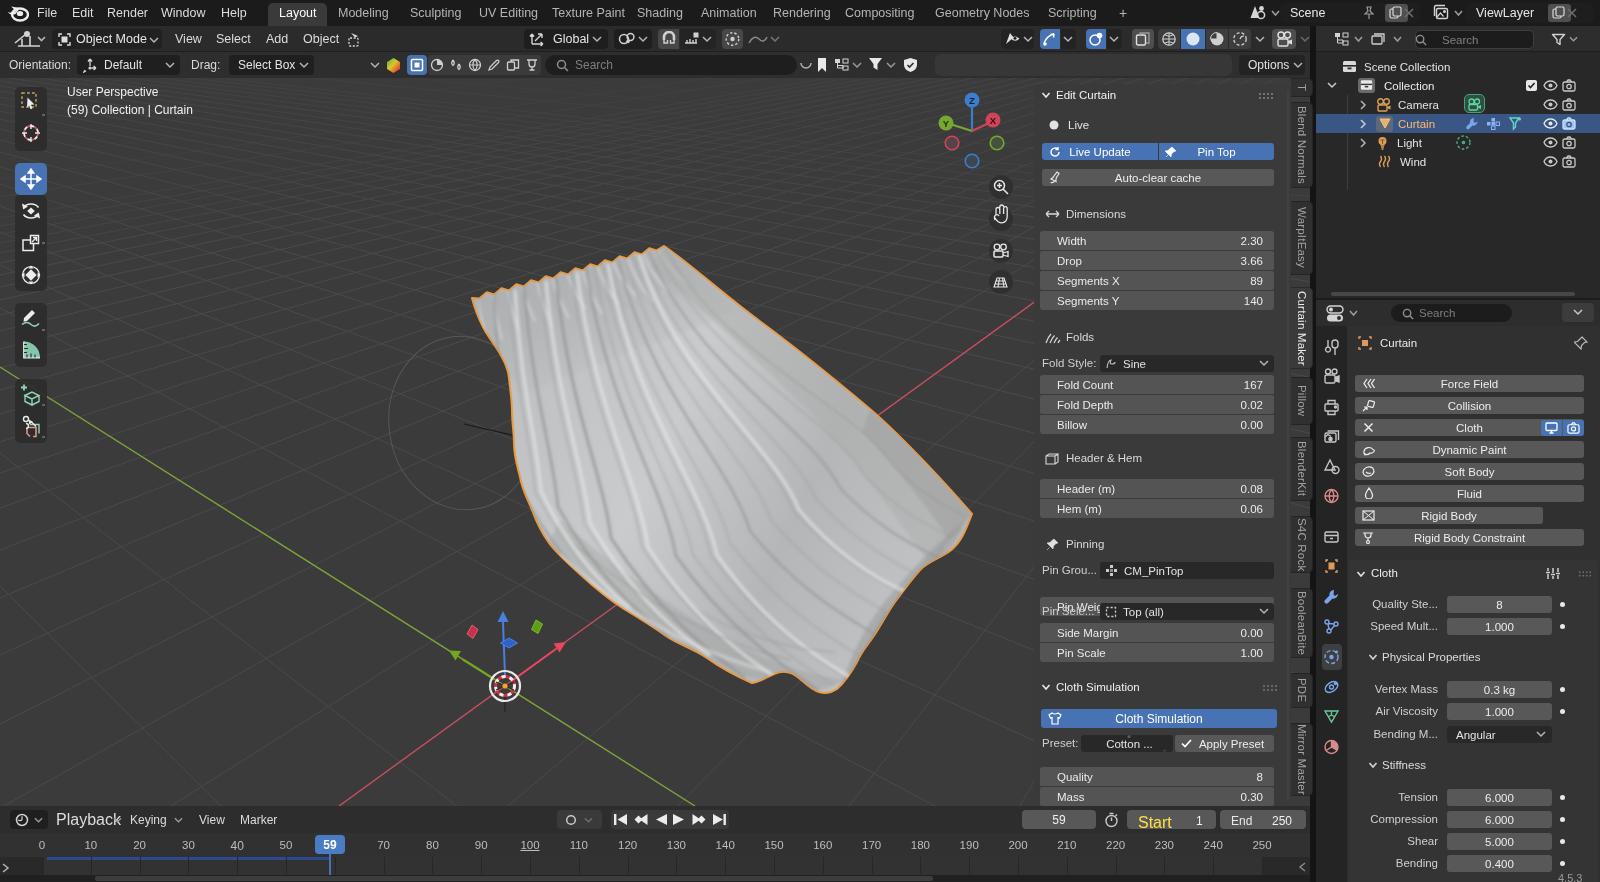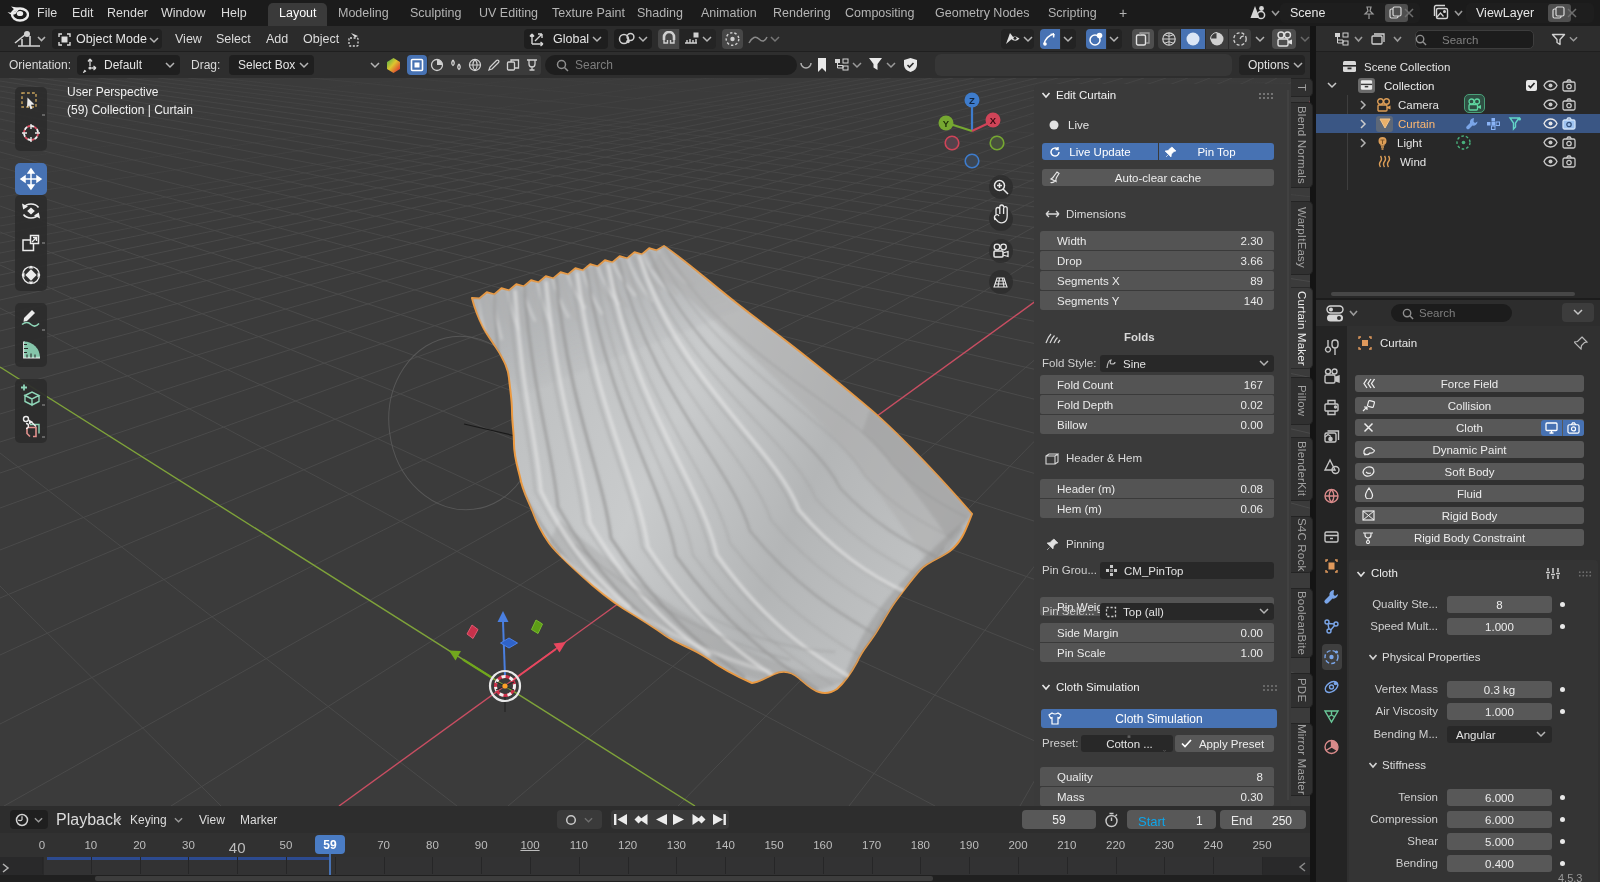--- a/index.html
+++ b/index.html
@@ -693,21 +693,21 @@
       <span class="val">89</span>
     </div>
   <div class="vrow" style="top:291px;border-radius:0 0 3px 3px;gap:39px;">
       <span class="lbl">Segments Y</span>
       <span class="val">140</span>
     </div>
 
   <svg class="abs" style="left:1045px;top:332px" width="16" height="12" viewBox="0 0 16 12">
       <path d="M1 11 q2 -6 5 -9 M5 11 q2 -5 4.5 -7.5 M9 11 q1.5 -3.5 3.5 -5.5 M13 11 q1 -2 2 -3" stroke="#d8d8d8" stroke-width="1.2" fill="none"></path>
     </svg>
-  <span class="sect" style="left:1124px;top:331px;font-weight:bold;">Folds</span>
+  <span class="sect" style="left:1066px;top:331px;">Folds</span>
   <span class="plabel" style="left:1042px;top:357px;">Fold Style:</span>
   <div class="drop" style="left:1100px;top:355px;width:174px;">
       <svg class="ic" style="margin-left:5px" width="12" height="12" viewBox="0 0 12 12">
         <path d="M2 10 q1 -8 4 -8 q-2 4 1 4 q3 0 3 -2" fill="none" stroke="#bbb" stroke-width="1.2"></path>
       </svg>
       <span style="margin-left:6px;">Sine</span>
       <svg style="margin-left:auto;margin-right:5px" width="10" height="7" viewBox="0 0 10 7">
         <path d="M1 1 l4 4 l4 -4" stroke="#b5b5b5" stroke-width="1.5" fill="none"></path>
       </svg>
     </div>
@@ -1150,21 +1150,21 @@
     </svg>
   <div class="btn" style="left:1355px;top:463px;width:229px;">Soft Body</div>
   <svg class="abs" style="left:1362px;top:465px" width="13" height="13" viewBox="0 0 13 13">
       <ellipse cx="6.5" cy="6.5" rx="5.5" ry="4.5" fill="none" stroke="#ececec" stroke-width="1.2" transform="rotate(-20 6.5 6.5)"></ellipse>
       <path d="M4 7 q2 2 5 1" stroke="#ececec" stroke-width="1.1" fill="none"></path>
     </svg>
   <div class="btn" style="left:1355px;top:485px;width:229px;">Fluid</div>
   <svg class="abs" style="left:1364px;top:487px" width="10" height="12" viewBox="0 0 10 12">
       <path d="M5 1 Q8.5 6 8.5 8.5 a3.5 3.5 0 0 1 -7 0 Q1.5 6 5 1 Z" fill="none" stroke="#ececec" stroke-width="1.3"></path>
     </svg>
-  <div class="btn" style="left:1355px;top:507px;width:229px;">Rigid Body</div>
+  <div class="btn" style="left:1355px;top:507px;width:188px;">Rigid Body</div>
   <svg class="abs" style="left:1362px;top:510px" width="13" height="11" viewBox="0 0 13 11">
       <rect x="1" y="1" width="11" height="9" fill="none" stroke="#ececec" stroke-width="1.2"></rect>
       <path fill="none" d="M1 10 L12 1 M1 1 l11 9" stroke="#ececec" stroke-width="1"></path>
     </svg>
   <div class="btn" style="left:1355px;top:529px;width:229px;">Rigid Body Constraint</div>
   <svg class="abs" style="left:1362px;top:531px" width="12" height="13" viewBox="0 0 12 13">
       <path d="M1 2 h10 M3 2 v2 a3 3 0 0 0 6 0 V2 M6 7 v3" stroke="#ececec" stroke-width="1.2" fill="none"></path>
       <circle cx="6" cy="11" r="1.5" fill="none" stroke="#ececec" stroke-width="1.2"></circle>
     </svg>
 
@@ -1272,21 +1272,21 @@
     <path d="M102 0 V11 L112 5.5 Z"></path>
         <rect x="112.5" y="0" width="2.4" height="11"></rect>
     </g>
   </svg>
   <div class="abs" style="left:1022px;top:4px;width:74px;height:19px;background:#585858;border-radius:4px;color:#f0f0f0;font-size:12px;display:flex;align-items:center;justify-content:center;">59</div>
   <svg class="abs" style="left:1104px;top:6px" width="15" height="16" viewBox="0 0 15 16">
       <circle cx="7.5" cy="9" r="5.5" fill="none" stroke="#c9c9c9" stroke-width="1.4"></circle>
       <path fill="none" d="M7.5 9 V5.5 M5.5 1.5 h4 M11.5 4 l1.5 -1.5" stroke="#c9c9c9" stroke-width="1.4"></path>
     </svg>
   <div class="abs" style="left:1127px;top:4px;width:89px;height:19px;background:#585858;border-radius:4px;"></div>
-  <span class="abs" style="left:1138px;top:8px;color:#0ea5e9;font-size:13px;">Start</span>
+  <span class="abs" style="left:1138px;top:8px;color:#fde047;font-size:16px;">Start</span>
   <span class="abs" style="left:1196px;top:8px;color:#f0f0f0;font-size:12px;">1</span>
   <div class="abs" style="left:1220px;top:4px;width:86px;height:19px;background:#585858;border-radius:4px;"></div>
   <span class="abs" style="left:1231px;top:8px;color:#e8e8e8;font-size:12px;">End</span>
   <span class="abs" style="left:1272px;top:8px;color:#f0f0f0;font-size:12px;">250</span>
 
   <div class="abs" style="left:0;top:27px;width:1310px;height:24px;background:#313131;"></div>
 
   <div class="abs" style="left:0;top:51px;width:1310px;height:18px;background:#323233;"></div>
   <div class="abs" style="left:0;top:51px;width:44px;height:18px;background:#29292a;"></div>
   <div class="abs" style="left:1262px;top:51px;width:48px;height:18px;background:#29292a;"></div>
@@ -1303,21 +1303,21 @@
   <div class="abs" style="left:95px;top:70px;width:838px;height:5px;background:#3d3d3d;border-radius:2px;"></div>
   <svg class="abs" style="left:1298px;top:56px" width="8" height="10" viewBox="0 0 8 10">
       <path d="M7 1 l-5 4 l5 4" stroke="#8a8a8a" stroke-width="1.5" fill="none"></path>
     </svg>
 </div>
 <div class="abs" id="ruler">
     <span style="position:absolute;left:27px;top:839px;width:30px;text-align:center;color:#bdbdbd;font-size:11.5px;">0</span>
     <span style="position:absolute;left:75.8px;top:839px;width:30px;text-align:center;color:#bdbdbd;font-size:11.5px;">10</span>
     <span style="position:absolute;left:124.6px;top:839px;width:30px;text-align:center;color:#bdbdbd;font-size:11.5px;">20</span>
     <span style="position:absolute;left:173.4px;top:839px;width:30px;text-align:center;color:#bdbdbd;font-size:11.5px;">30</span>
-    <span style="position:absolute;left:222.2px;top:839px;width:30px;text-align:center;color:#bdbdbd;font-size:15px;">40</span>
+    <span style="position:absolute;left:222.2px;top:839px;width:30px;text-align:center;color:#bdbdbd;font-size:12px;">40</span>
     <span style="position:absolute;left:271px;top:839px;width:30px;text-align:center;color:#bdbdbd;font-size:11.5px;">50</span>
     <span style="position:absolute;left:368.59999999999997px;top:839px;width:30px;text-align:center;color:#bdbdbd;font-size:11.5px;">70</span>
     <span style="position:absolute;left:417.4px;top:839px;width:30px;text-align:center;color:#bdbdbd;font-size:11.5px;">80</span>
     <span style="position:absolute;left:466.2px;top:839px;width:30px;text-align:center;color:#bdbdbd;font-size:11.5px;">90</span>
     <span style="position:absolute;left:515px;top:839px;width:30px;text-align:center;color:#bdbdbd;font-size:11.5px;text-decoration:underline;">100</span>
     <span style="position:absolute;left:563.8px;top:839px;width:30px;text-align:center;color:#bdbdbd;font-size:11.5px;">110</span>
     <span style="position:absolute;left:612.6px;top:839px;width:30px;text-align:center;color:#bdbdbd;font-size:11.5px;">120</span>
     <span style="position:absolute;left:661.4px;top:839px;width:30px;text-align:center;color:#bdbdbd;font-size:11.5px;">130</span>
     <span style="position:absolute;left:710.1999999999999px;top:839px;width:30px;text-align:center;color:#bdbdbd;font-size:11.5px;">140</span>
     <span style="position:absolute;left:759px;top:839px;width:30px;text-align:center;color:#bdbdbd;font-size:11.5px;">150</span>

